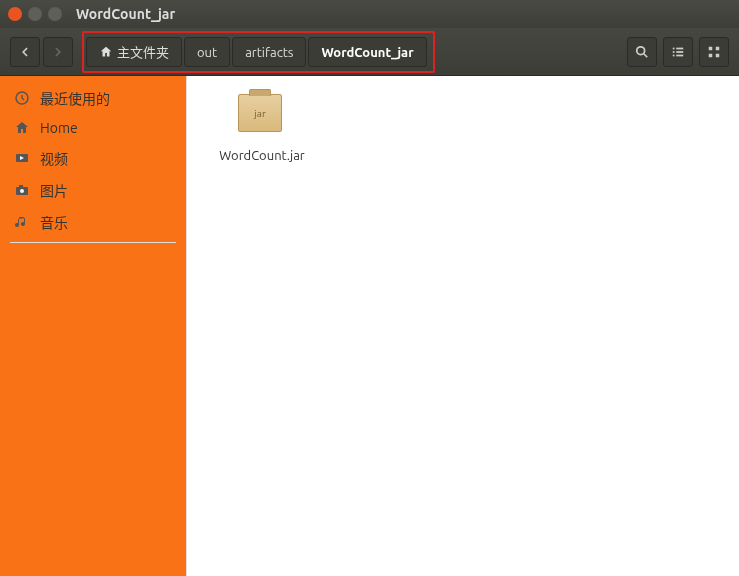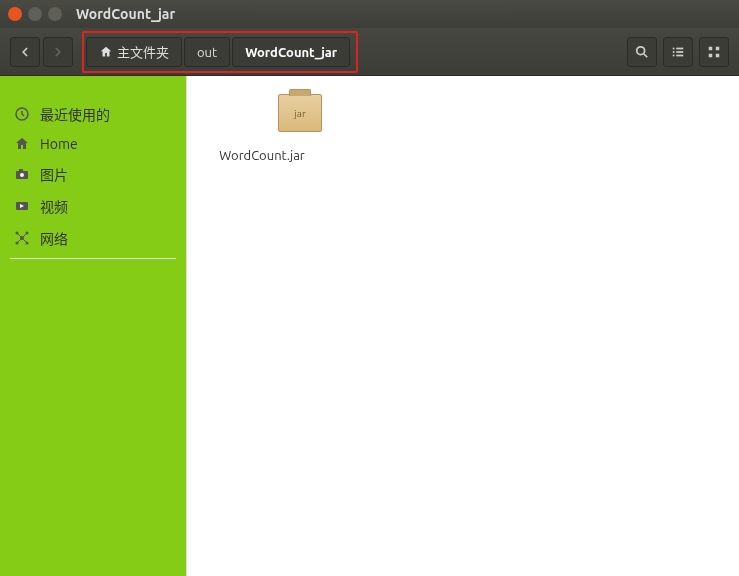--- a/index.html
+++ b/index.html
@@ -21,31 +21,31 @@
 .pathbar { display: flex; align-items: center; gap: 2px; margin-left: 6px; border: 2px solid #d22; padding: 4px 6px 4px 2px; border-radius: 2px; }
 .path-seg { height: 30px; padding: 0 12px; background: #3c3c36; border: 1px solid #2a2a26; border-radius: 3px; display: flex; align-items: center; color: #ddd; font-size: 13px; cursor: pointer; gap: 4px; }
 .path-seg.active { font-weight: bold; color: #fff; }
 .path-seg svg { width: 14px; height: 14px; fill: #ddd; }
 
 .toolbar-right { margin-left: auto; display: flex; gap: 6px; }
 .tool-btn { width: 30px; height: 30px; background: #3c3c36; border: 1px solid #2a2a26; border-radius: 3px; display: flex; align-items: center; justify-content: center; cursor: pointer; }
 .tool-btn svg { width: 14px; height: 14px; fill: #ccc; }
 
 .main { display: flex; height: calc(576px - 28px - 48px); }
-.sidebar { width: 187px; background: #84cc16; border-right: 1px solid #ddd; padding-top: 22px; }
+.sidebar { width: 187px; background: #f97316; border-right: 1px solid #ddd; padding-top: 6px; }
 .side-item { display: flex; align-items: center; gap: 10px; padding: 6px 14px; font-size: 14px; color: #333; cursor: pointer; }
 .side-item svg { width: 16px; height: 16px; fill: #555; flex-shrink: 0; }
 .side-sep { height: 1px; background: #ddd; margin: 4px 10px; }
 
 .content { flex: 1; background: #fff; padding: 18px 20px; display: flex; flex-wrap: wrap; align-content: flex-start; gap: 20px; }
 .file-item { width: 110px; display: flex; flex-direction: column; align-items: center; gap: 6px; cursor: pointer; }
 .file-icon { width: 48px; height: 48px; }
 .file-name { font-size: 13px; color: #333; text-align: center; }
 
-.jar-box { width: 44px; height: 38px; background: linear-gradient(#e8cfa0, #d9b97c); border: 1px solid #b8945a; border-radius: 2px; position: relative; display: flex; align-items: center; justify-content: center; margin-left: 40px; }
+.jar-box { width: 44px; height: 38px; background: linear-gradient(#e8cfa0, #d9b97c); border: 1px solid #b8945a; border-radius: 2px; position: relative; display: flex; align-items: center; justify-content: center; }
 .jar-box::before { content: ""; position: absolute; top: -6px; left: 50%; transform: translateX(-50%); width: 20px; height: 6px; background: #c9a870; border: 1px solid #b8945a; border-bottom: none; border-radius: 2px 2px 0 0; }
 .jar-label { font-size: 10px; color: #7a5c2e; }
 </style>
 </head>
 <body>
 
 <div class="titlebar">
   <div class="win-btns">
     <div class="win-btn win-close"></div>
     <div class="win-btn win-min"></div>
@@ -68,20 +68,23 @@
 
   <div class="pathbar">
     <div class="path-seg">
       <svg viewBox="0 0 16 16">
           <path d="M8 2l-6 5h2v6h3V9h2v4h3V7h2z"></path>
         </svg>
       <span>主文件夹</span>
     </div>
     <div class="path-seg">
         <span>out</span>
+      </div>
+    <div class="path-seg">
+        <span>artifacts</span>
       </div>
     <div class="path-seg active">
         <span>WordCount_jar</span>
       </div>
   </div>
 
   <div class="toolbar-right">
     <div class="tool-btn">
       <svg viewBox="0 0 16 16">
           <circle cx="6.5" cy="6.5" r="4.5" fill="none" stroke="#ccc" stroke-width="2"></circle>
@@ -119,43 +122,38 @@
         <span>最近使用的</span>
       </div>
       <div class="side-item">
         <svg viewBox="0 0 16 16">
           <path d="M8 2l-6 5h2v6h3V9h2v4h3V7h2z"></path>
         </svg>
         <span>Home</span>
       </div>
       <div class="side-item">
         <svg viewBox="0 0 16 16">
+          <rect x="2" y="4" width="12" height="8" rx="1"></rect>
+          <path d="M6 6l4 2-4 2z" fill="#f7f7f7"></path>
+        </svg>
+        <span>视频</span>
+      </div>
+      <div class="side-item">
+        <svg viewBox="0 0 16 16">
           <rect x="2" y="5" width="12" height="8" rx="1"></rect>
           <circle cx="8" cy="9" r="2" fill="#f7f7f7"></circle>
           <rect x="5" y="3" width="4" height="2"></rect>
         </svg>
         <span>图片</span>
       </div>
       <div class="side-item">
         <svg viewBox="0 0 16 16">
-          <rect x="2" y="4" width="12" height="8" rx="1"></rect>
-          <path d="M6 6l4 2-4 2z" fill="#f7f7f7"></path>
+          <path d="M5 3v8a2 2 0 11-1-1.7V5l7-1v6a2 2 0 11-1-1.7V3z"></path>
         </svg>
-        <span>视频</span>
-      </div>
-      <div class="side-item">
-        <svg viewBox="0 0 16 16">
-          <circle cx="8" cy="8" r="2"></circle>
-          <circle cx="3" cy="3" r="1.5"></circle>
-          <circle cx="13" cy="3" r="1.5"></circle>
-          <circle cx="3" cy="13" r="1.5"></circle>
-          <circle cx="13" cy="13" r="1.5"></circle>
-          <path d="M8 8L3 3M8 8l5-5M8 8l-5 5M8 8l5 5" stroke="#555" stroke-width="1"></path>
-        </svg>
-        <span>网络</span>
+        <span>音乐</span>
       </div>
       <div class="side-sep"></div>
     </div>
   <div class="content" id="content">
       <div class="file-item">
         <div class="file-icon">
           <div class="jar-box">
             <span class="jar-label">jar</span>
           </div>
         </div>

